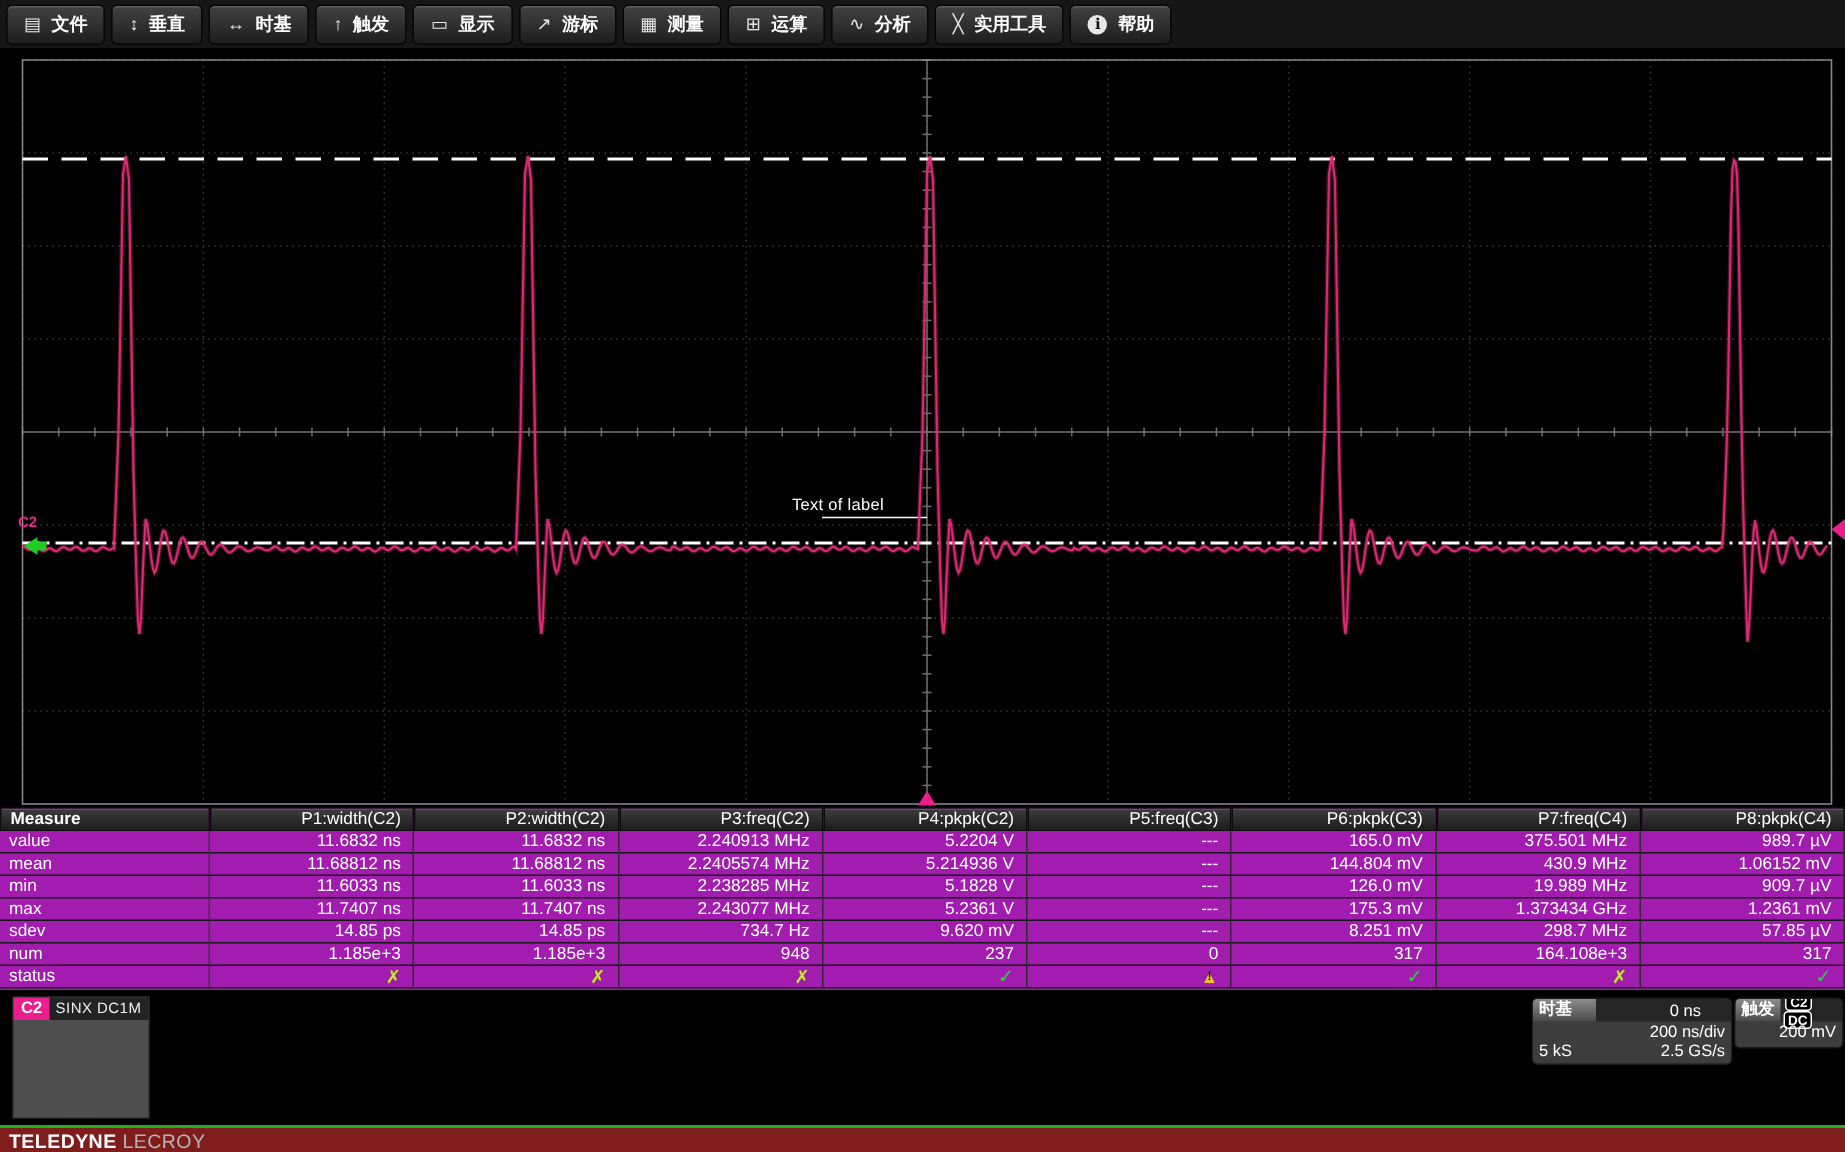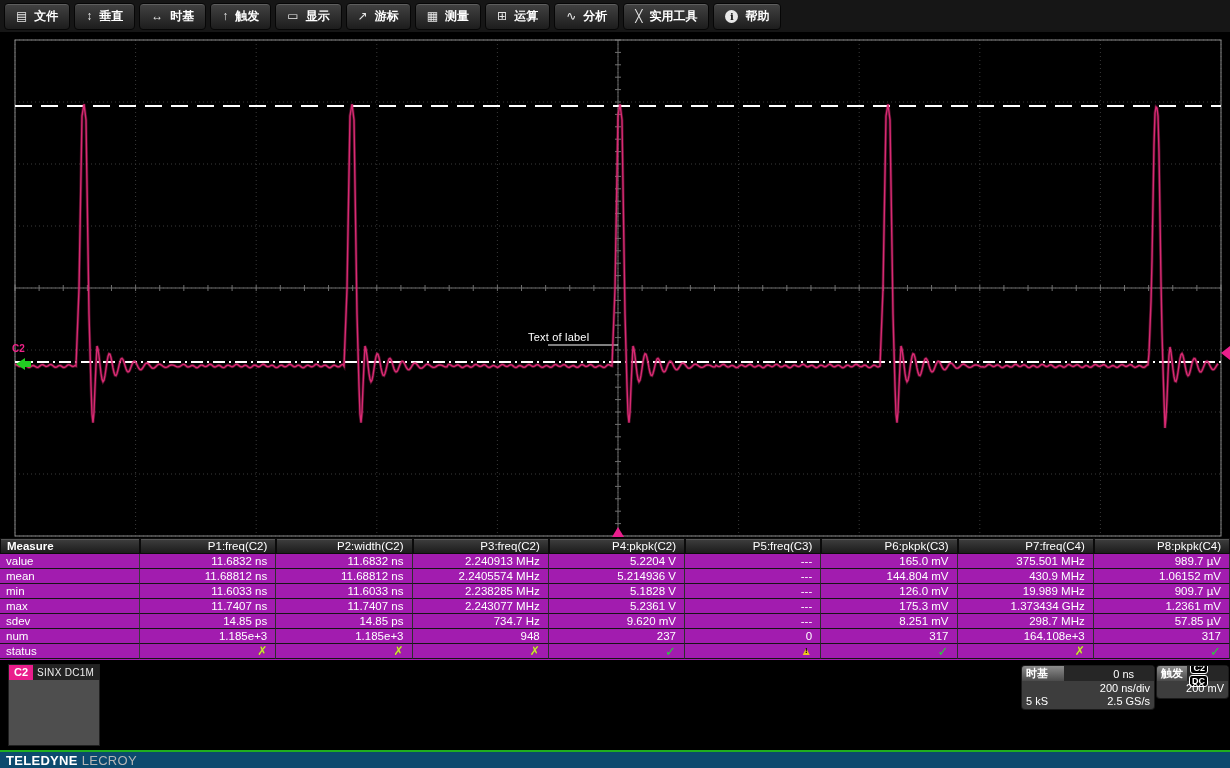--- a/index.html
+++ b/index.html
@@ -56,21 +56,21 @@
   .pbody{font-size:11px;color:#fff;padding:1px 4px 2px 4px;}
   .pline{display:flex;justify-content:space-between;line-height:13px;}
   .pline .only-r{margin-left:auto;}
   .tb-panel{left:1022px;width:132px;height:43px;}
   .trg-panel{left:1157px;width:71px;height:32px;}
   .badge{display:inline-block;border:1px solid #fff;border-radius:3px;background:#000;color:#fff;
          font-size:9px;font-weight:bold;padding:0 2px;line-height:10px;margin-left:2px;}
 
   
   .greenline{position:absolute;left:0;top:750px;width:1230px;height:2px;background:#1fae1f;}
-  .footer{position:absolute;left:0;top:752px;width:1230px;height:16px;background:#0c4a6e;
+  .footer{position:absolute;left:0;top:752px;width:1230px;height:16px;background:#7f1d1d;
           display:flex;align-items:center;justify-content:space-between;padding:0 6px;box-sizing:border-box;}
   .brand{font-size:13px;font-weight:bold;color:#fff;letter-spacing:0.3px;}
   .brand span{font-weight:normal;color:#b5b5b5;}
   .datetime{font-size:16px;color:#fff;margin-top:48px;}
 </style>
 </head>
 <body>
 
 <div class="screen">
 
@@ -246,21 +246,21 @@
         <polygon points="612,503 624,503 618,493" fill="#ea1e8c"></polygon>
         <polygon points="1230,312 1230,326 1221,319" fill="#ea1e8c"></polygon>
         <polygon points="16,330 25,324 25,327 31,327 31,333 25,333 25,336" fill="#22cc22"></polygon>
       </svg>
     <div class="c2-marker">C2</div>
     <div class="wave-label">Text of label</div>
   </div>
 
   <div class="mtable" id="mtable">
       <div class="cell rowlab hdr" style="font-weight: bold;">Measure</div>
-      <div class="cell hdr">P1:freq(C2)</div>
+      <div class="cell hdr">P1:width(C2)</div>
       <div class="cell hdr">P2:width(C2)</div>
       <div class="cell hdr">P3:freq(C2)</div>
       <div class="cell hdr">P4:pkpk(C2)</div>
       <div class="cell hdr">P5:freq(C3)</div>
       <div class="cell hdr">P6:pkpk(C3)</div>
       <div class="cell hdr">P7:freq(C4)</div>
       <div class="cell hdr">P8:pkpk(C4)</div>
       <div class="cell rowlab">value</div>
       <div class="cell">11.6832 ns</div>
       <div class="cell">11.6832 ns</div>

